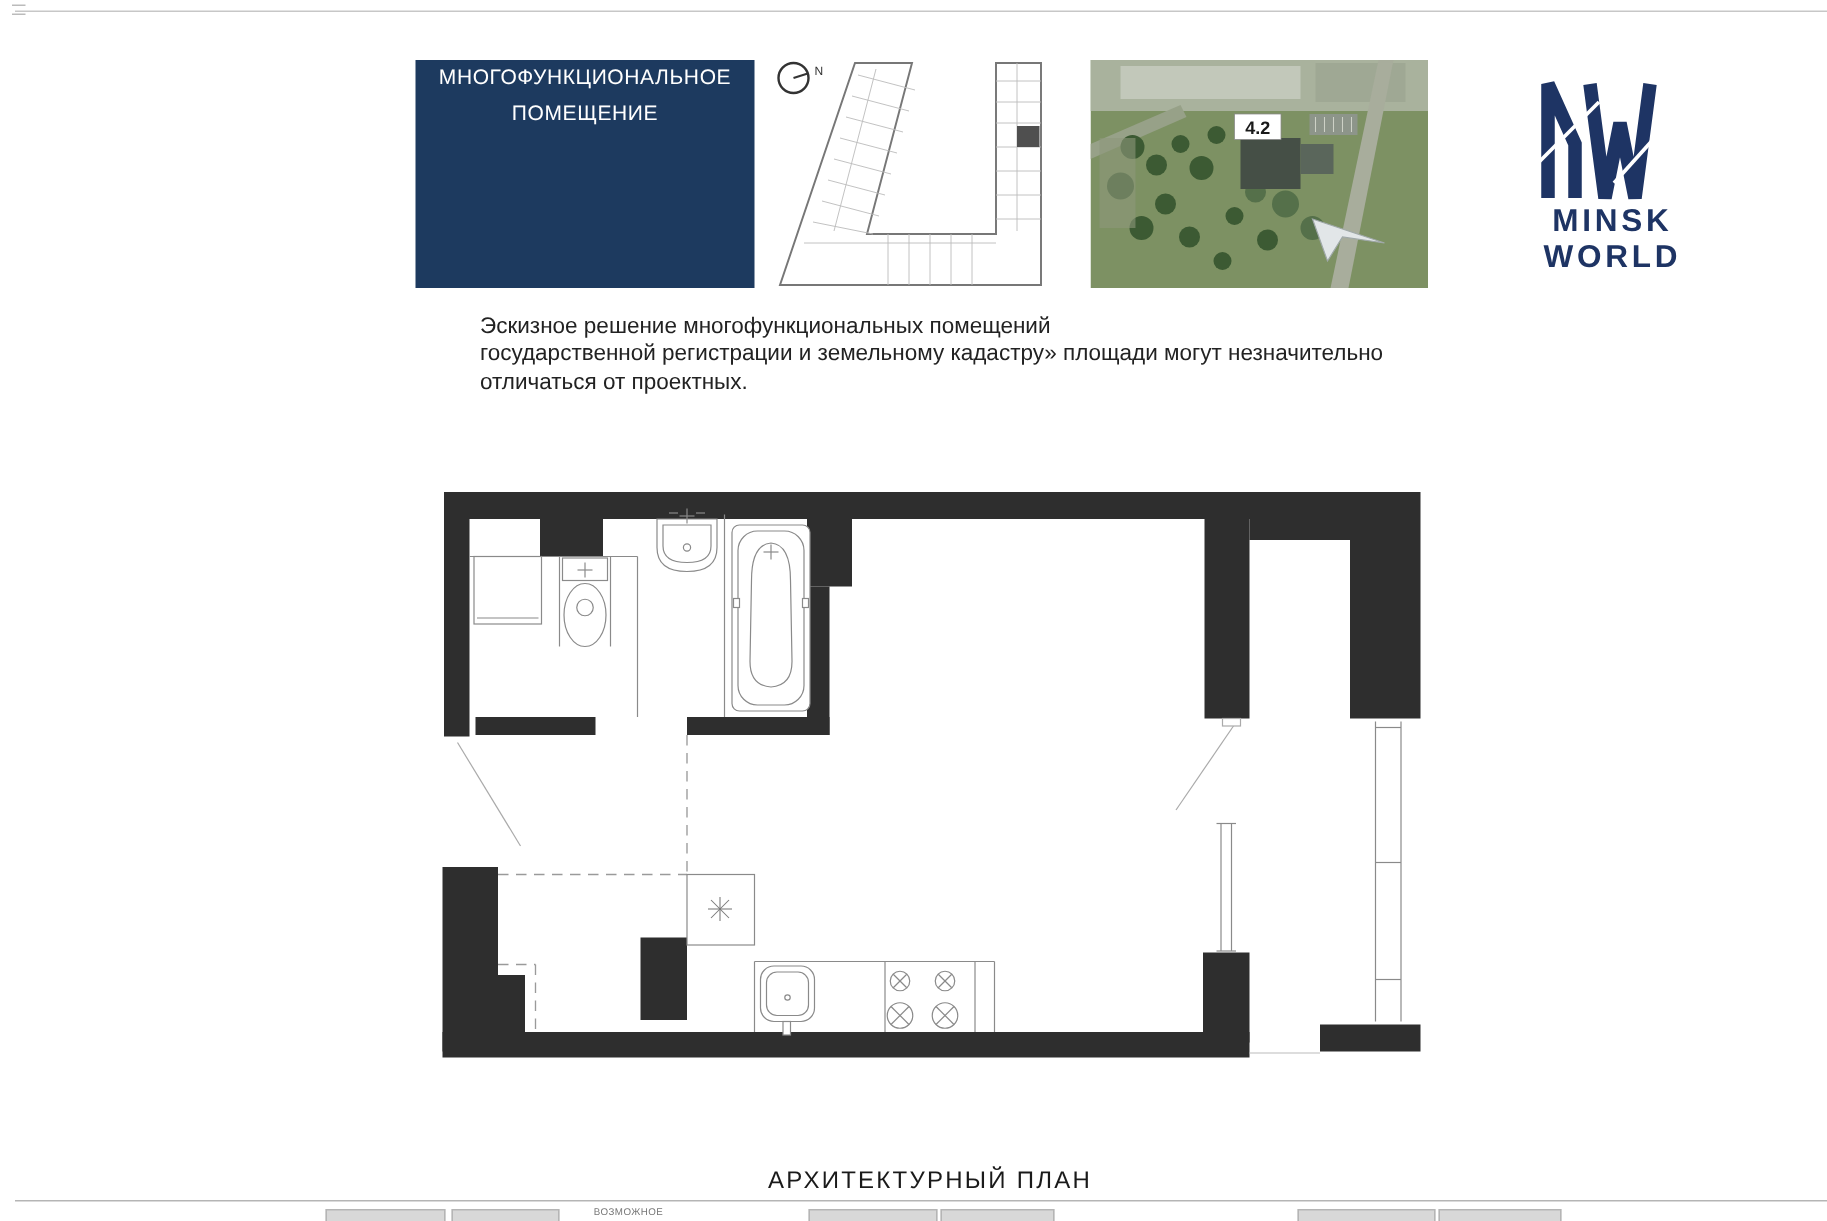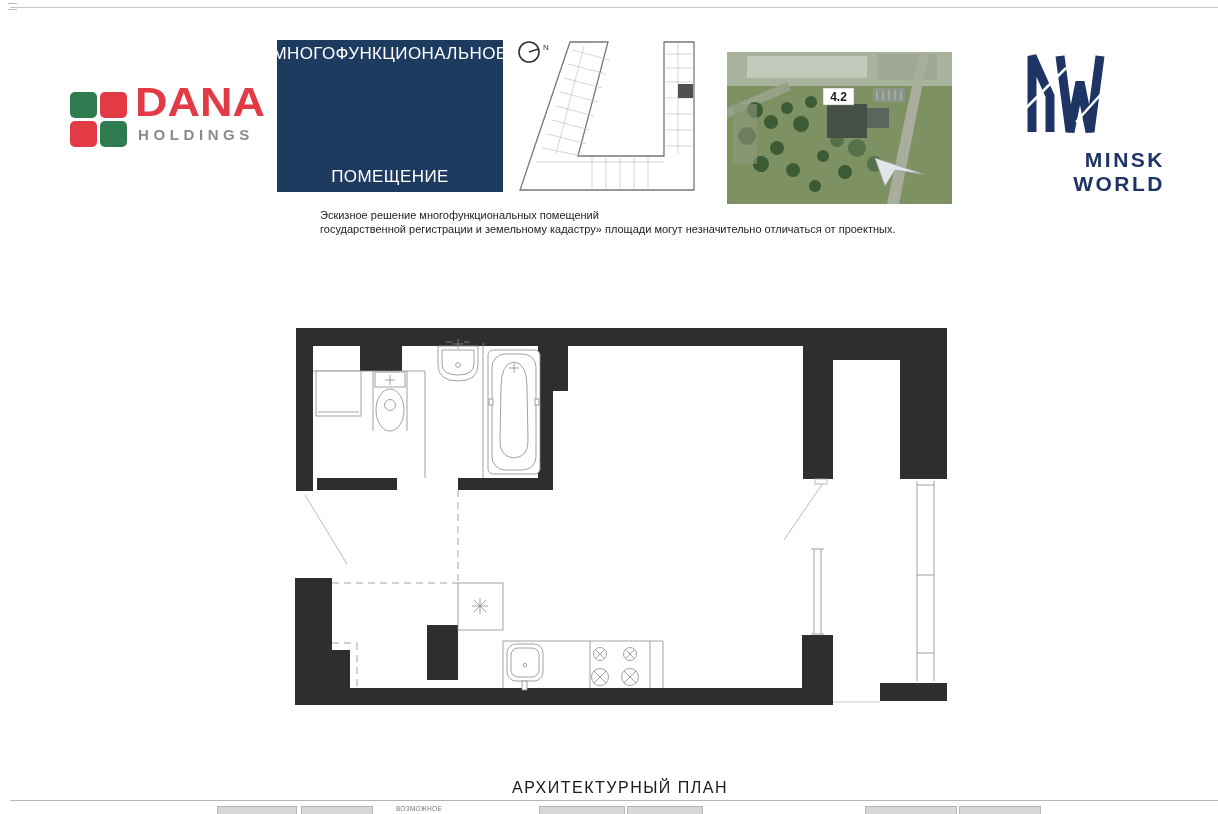--- a/index.html
+++ b/index.html
@@ -11,58 +11,50 @@
   .tick{position:absolute;width:9px;height:5px;border-top:1.5px solid #bbb;border-bottom:1.5px solid #bbb;}
   
   #dana{left:70px;top:85px;width:200px;height:70px;}
   #dana .sq{position:absolute;width:27px;height:26px;border-radius:5px;}
   #dana .brand{position:absolute;left:65px;top:-6px;font-size:45px;font-weight:700;
                color:var(--dana_red);letter-spacing:0px;line-height:1;transform:scaleY(0.92);}
   #dana .sub{position:absolute;left:68px;top:41px;font-size:15px;font-weight:700;
              color:var(--dana_gray);letter-spacing:4.6px;}
   
   #titlebox{left:277px;top:40px;width:226px;height:152px;background:var(--navy);
-            display:flex;flex-direction:column;align-items:center;justify-content:space-between;
-            color:#fff;font-size:17px;letter-spacing:.4px;text-align:center;line-height:1.7;}
+            display:flex;flex-direction:column;align-items:center;justify-content:flex-start;
+            color:#fff;font-size:14px;letter-spacing:.4px;text-align:center;line-height:1.7;}
   
   #siteplan{left:512px;top:36px;width:196px;height:162px;}
   
-  #aerial{left:727px;top:52px;width:225px;height:144px;}
+  #aerial{left:727px;top:40px;width:225px;height:144px;}
   
   #mw{left:985px;top:50px;width:180px;height:140px;text-align:center;}
-  #mw .brand{margin-top:12px;font-size:21px;font-weight:600;color:var(--mw_navy);letter-spacing:2.5px;text-align:right;}
-  
-  #note{left:320px;top:209px;width:615px;font-size:11px;line-height:1.23;color:#222;}
+  #mw .brand{margin-top:0;font-size:21px;font-weight:600;color:var(--mw_navy);letter-spacing:2.5px;}
+  
+  #note{left:320px;top:209px;width:615px;font-size:15px;line-height:1.23;color:#222;}
   
   #plan{left:280px;top:313px;width:690px;height:400px;}
   
   #plan-title{left:0;top:779px;width:1240px;text-align:center;font-size:16px;
               letter-spacing:1.5px;color:#1a1a1a;}
   
   .fcell{position:absolute;top:806px;height:10px;background:#d8d8d8;border:1px solid #b5b5b5;}
   #flabel{position:absolute;top:805px;left:383px;width:72px;text-align:center;
           font-size:6.5px;color:#777;letter-spacing:.3px;}
   svg text{font-family:"Liberation Sans",sans-serif;}
 </style>
 </head>
 <body>
 
 <div id="page">
 
   <div class="tick" style="left:8px;top:3px;"></div>
   <div class="rule" style="left:10px;top:7px;width:1208px;"></div>
 
-  <div id="dana" class="abs">
-    <div class="sq" style="left:0;top:7px;background:var(--dana_green);"></div>
-    <div class="sq" style="left:30px;top:7px;background:var(--dana_red);"></div>
-    <div class="sq" style="left:0;top:36px;background:var(--dana_red);"></div>
-    <div class="sq" style="left:30px;top:36px;background:var(--dana_green);"></div>
-    <div class="brand">DANA</div>
-    <div class="sub">HOLDINGS</div>
-  </div>
 
   <div id="titlebox" class="abs">
     <div>МНОГОФУНКЦИОНАЛЬНОЕ</div>
     <div>ПОМЕЩЕНИЕ</div>
   </div>
 
   <div id="siteplan" class="abs">
     <svg viewBox="0 0 196 162" width="196" height="162">
       <g>
         <circle cx="17" cy="16" r="10" fill="#fff" stroke="#333" stroke-width="1.6"></circle>

